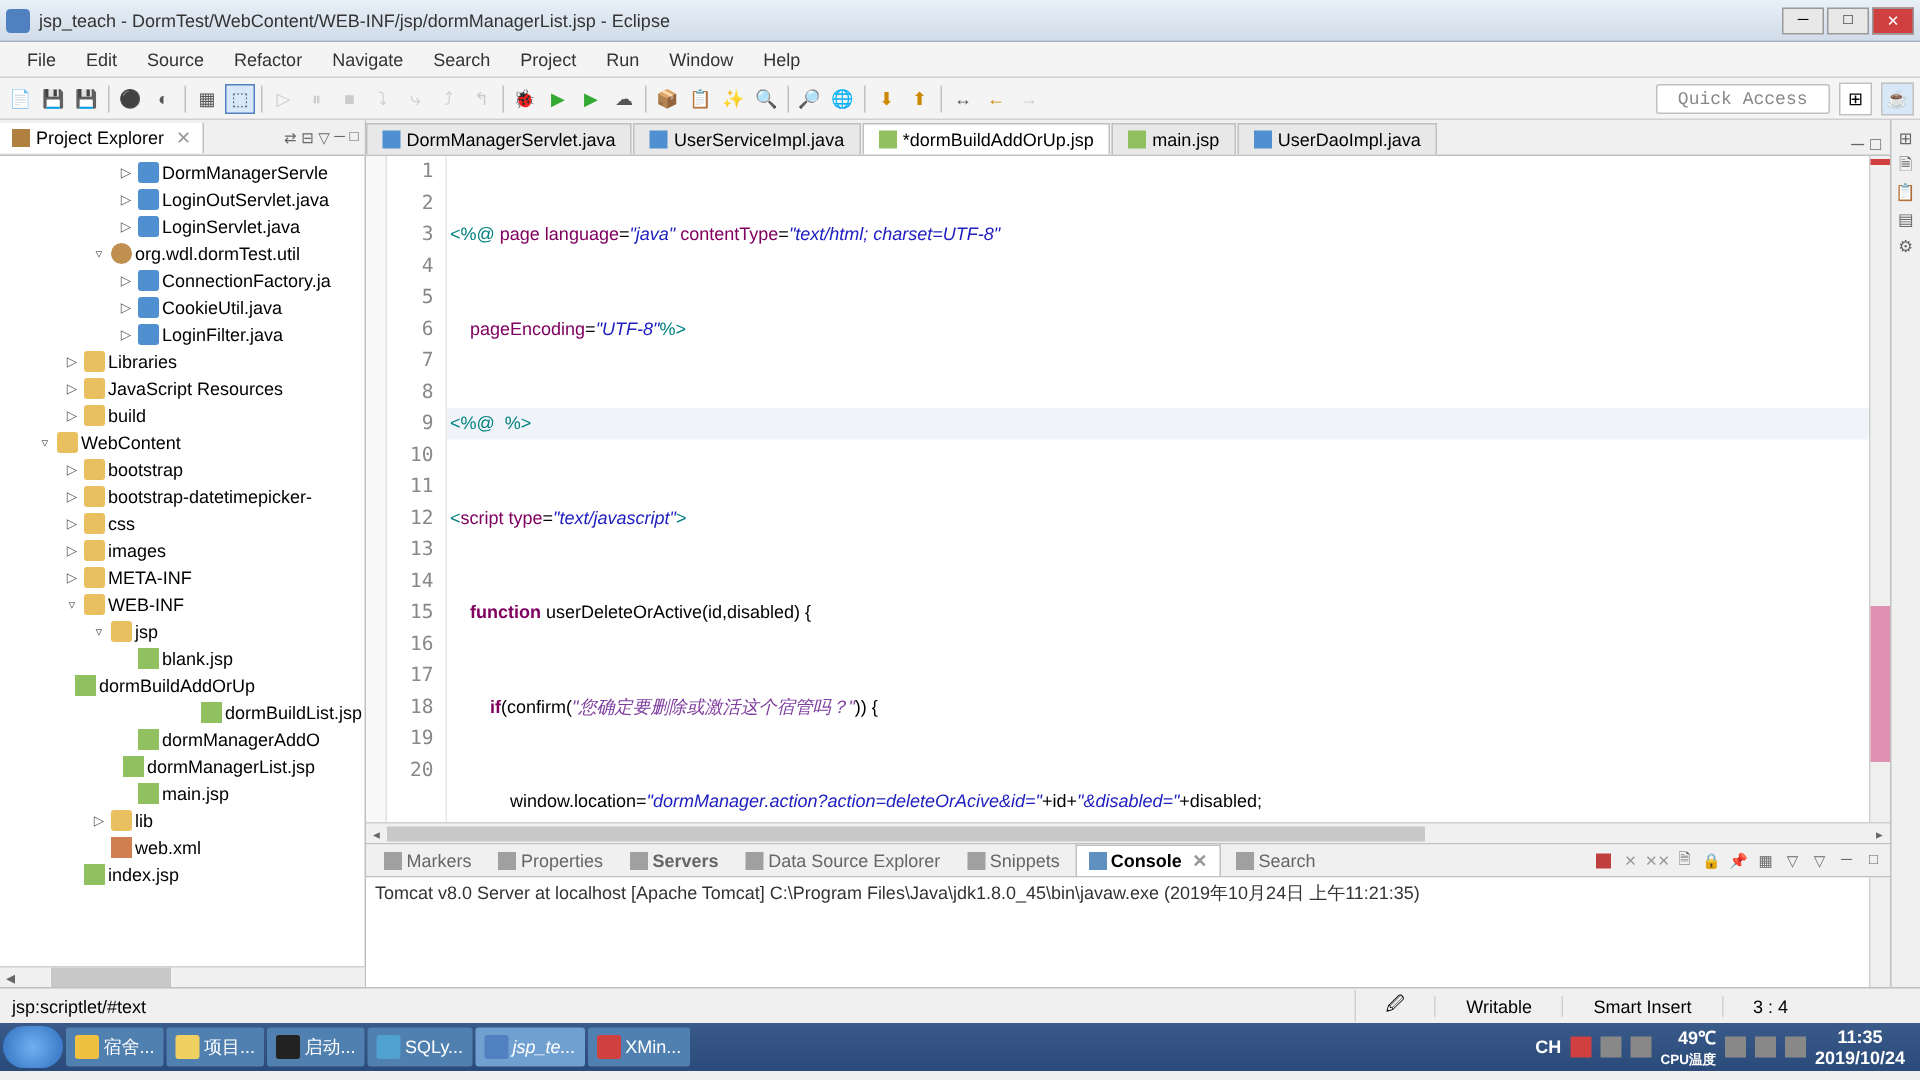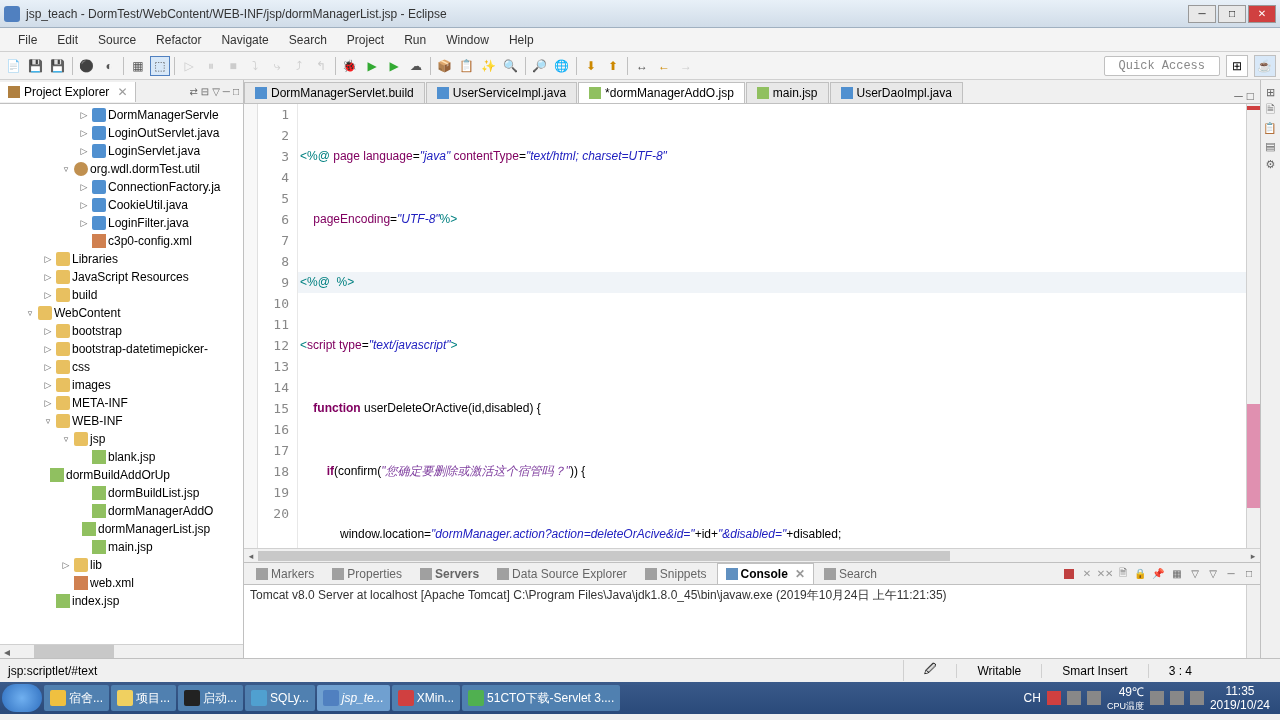--- a/index.html
+++ b/index.html
@@ -81,21 +81,21 @@
 
 .statusbar { height: 24px; background: #f0f0f0; border-top: 1px solid #c0c0c0; display: flex; align-items: center; padding: 0 8px; font-size: 11px; }
 .statusbar .cell { padding: 0 20px; border-left: 1px solid #d0d0d0; }
 .statusbar .cell:first-child { border: none; padding-left: 0; flex: 1; }
 
 .taskbar { height: 32px; background: linear-gradient(#3a5a8a, #2a4a7a); display: flex; align-items: center; padding: 0 2px; gap: 2px; }
 .startbtn { width: 40px; height: 28px; background: radial-gradient(circle, #70b0f0, #3070c0); border-radius: 14px; }
 .taskitem { height: 26px; padding: 0 6px; background: #5080b0; color: #fff; display: flex; align-items: center; gap: 3px; font-size: 11px; border-radius: 2px; }
 .taskitem.active { background: #70a0d0; font-style: italic; }
 .taskicon { width: 16px; height: 16px; background: #fff; border-radius: 2px; }
-.tray { margin-left: auto; display: flex; align-items: center; gap: 6px; color: #fff; font-size: 10px; padding-right: 8px; }
+.tray { margin-left: auto; display: flex; align-items: center; gap: 6px; color: #fff; font-size: 10px; padding-right: 8px; font-weight: bold; }
 .trayicon { width: 14px; height: 14px; background: #888; }
 
 .rightstrip { width: 20px; background: #f0f0f0; border-left: 1px solid #c0c0c0; display: flex; flex-direction: column; align-items: center; padding-top: 4px; gap: 2px; }
 .rightstrip span { width: 16px; height: 16px; font-size: 11px; color: #666; display: flex; align-items: center; justify-content: center; }
 </style>
 </head>
 <body>
 
 <div class="titlebar">
   <div class="titlebar-icon"></div>
@@ -208,25 +208,20 @@
       <div class="treeitem" style="padding-left:78px">
           <span class="twisty">▷</span>
           <span class="ticon java"></span>
           <span>CookieUtil.java</span>
         </div>
       <div class="treeitem" style="padding-left:78px">
           <span class="twisty">▷</span>
           <span class="ticon java"></span>
           <span>LoginFilter.java</span>
         </div>
-      <div class="treeitem" style="padding-left:78px">
-          <span class="twisty"></span>
-          <span class="ticon xml"></span>
-          <span>c3p0-config.xml</span>
-        </div>
       <div class="treeitem" style="padding-left:42px">
           <span class="twisty">▷</span>
           <span class="ticon folder"></span>
           <span>Libraries</span>
         </div>
       <div class="treeitem" style="padding-left:42px">
           <span class="twisty">▷</span>
           <span class="ticon folder"></span>
           <span>JavaScript Resources</span>
         </div>
@@ -278,21 +273,21 @@
       <div class="treeitem" style="padding-left:78px">
           <span class="twisty"></span>
           <span class="ticon jsp"></span>
           <span>blank.jsp</span>
         </div>
       <div class="treeitem" style="padding-left:36px">
           <span class="twisty"></span>
           <span class="ticon jsp"></span>
           <span>dormBuildAddOrUp</span>
         </div>
-      <div class="treeitem" style="padding-left:78px">
+      <div class="treeitem" style="padding-left:120px">
           <span class="twisty"></span>
           <span class="ticon jsp"></span>
           <span>dormBuildList.jsp</span>
         </div>
       <div class="treeitem" style="padding-left:78px">
           <span class="twisty"></span>
           <span class="ticon jsp"></span>
           <span>dormManagerAddO</span>
         </div>
       <div class="treeitem" style="padding-left:68px">
@@ -324,29 +319,29 @@
     <div class="treescroll">
         <span style="width:14px;text-align:center;color:#666">◂</span>
         <div class="thumb"></div>
       </div>
   </div>
 
   <div class="editorarea">
     <div class="editortabs">
       <div class="etab">
           <span class="etab-icon"></span>
-          <span>DormManagerServlet.build</span>
+          <span>DormManagerServlet.java</span>
         </div>
       <div class="etab">
           <span class="etab-icon"></span>
           <span>UserServiceImpl.java</span>
         </div>
       <div class="etab active">
           <span class="etab-icon jsp"></span>
-          <span>*dormManagerAddO.jsp</span>
+          <span>*dormBuildAddOrUp.jsp</span>
         </div>
       <div class="etab">
           <span class="etab-icon jsp"></span>
           <span>main.jsp</span>
         </div>
       <div class="etab">
           <span class="etab-icon"></span>
           <span>UserDaoImpl.java</span>
         </div>
       <div style="margin-left:auto;padding:0 6px;display:flex;gap:4px">
@@ -508,24 +503,20 @@
       <span>SQLy...</span>
     </div>
   <div class="taskitem active">
       <span class="taskicon" style="background:#5080c0"></span>
       <span>jsp_te...</span>
     </div>
   <div class="taskitem">
       <span class="taskicon" style="background:#d04040"></span>
       <span>XMin...</span>
     </div>
-  <div class="taskitem">
-      <span class="taskicon" style="background:#50b050"></span>
-      <span>51CTO下载-Servlet 3....</span>
-    </div>
   <div class="tray">
     <span>CH</span>
     <span class="trayicon" style="background:#d04040"></span>
     <span class="trayicon"></span>
     <span class="trayicon"></span>
     <div style="text-align:right">
       <div>49℃</div>
       <div style="font-size:9px">CPU温度</div>
     </div>
     <span class="trayicon"></span>

